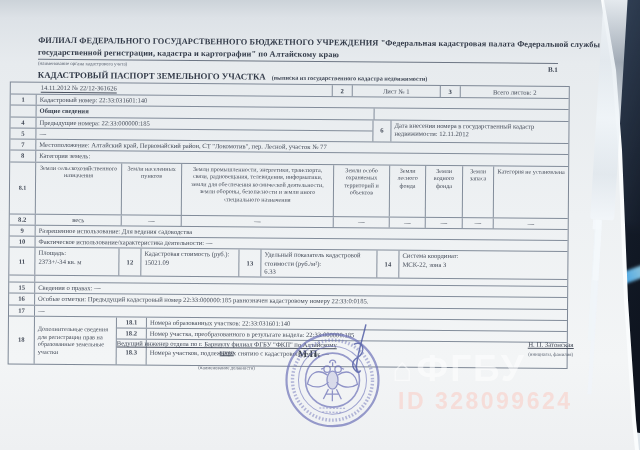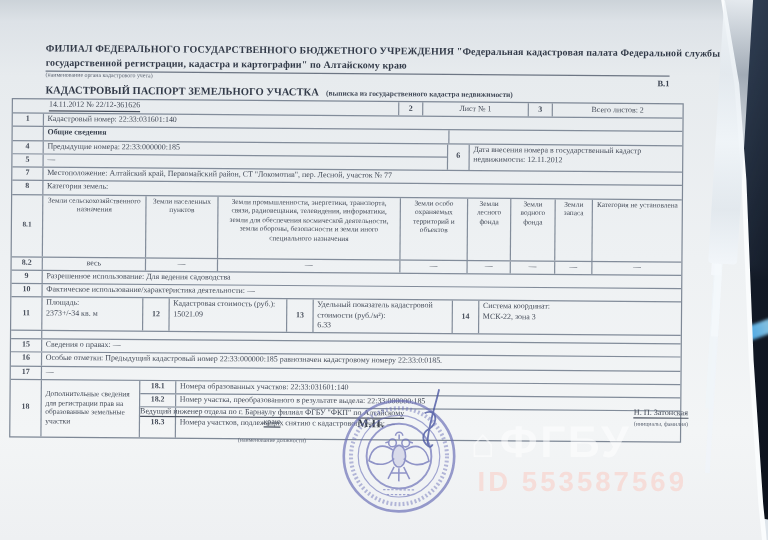--- a/index.html
+++ b/index.html
@@ -302,14 +302,14 @@
         <path d="M74 22 c9 -5 13 7 4 13 c-7 4 -6 11 0 15"></path>
       </g>
     </svg>
   </div>
 
   <div class="tape"></div>
 
   <div class="wm-brand">
     <span class="house">⌂</span><span>ФГБУ</span>
   </div>
-  <div class="wm-id">ID 553587569</div>
+  <div class="wm-id">ID 328099624</div>
 </div>
 
 </body></html>

